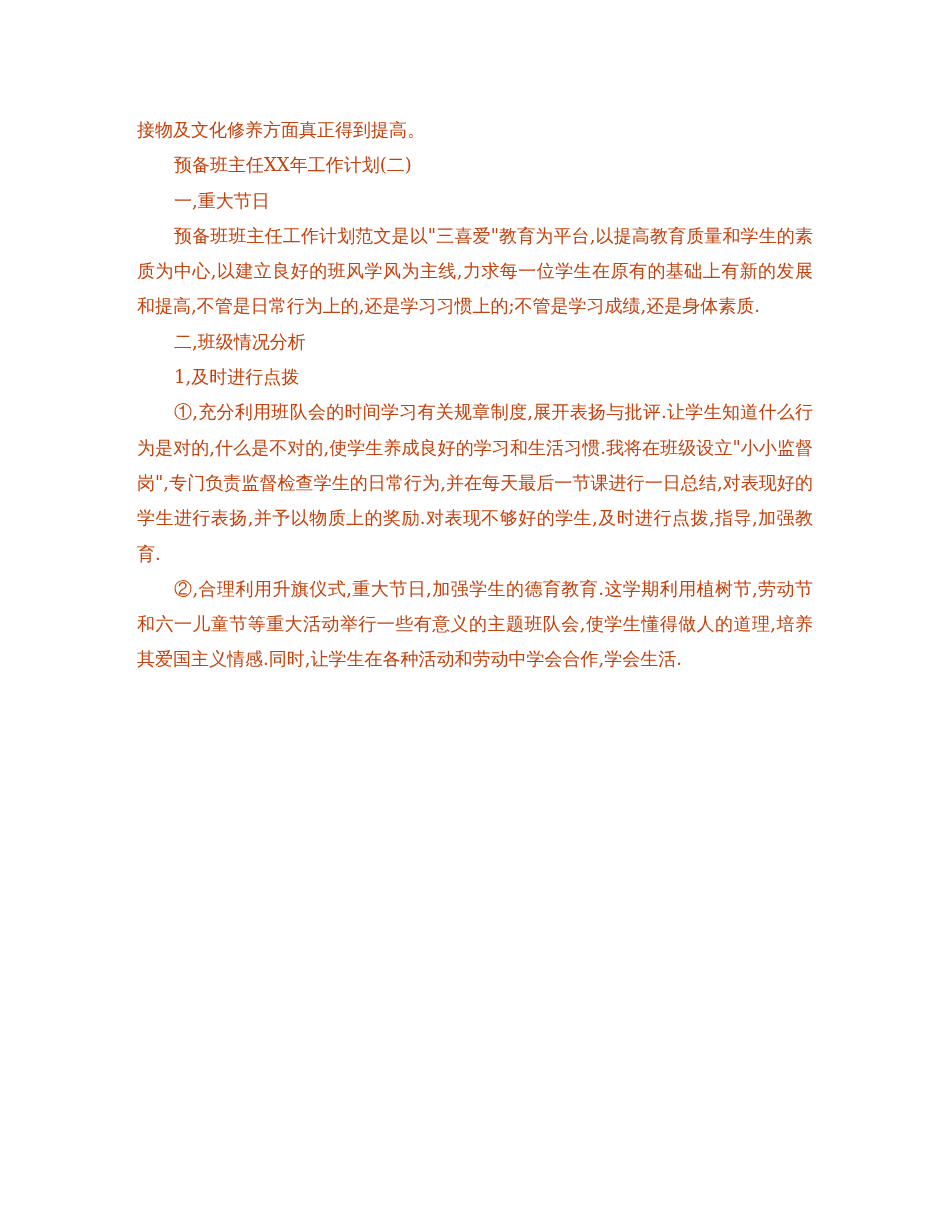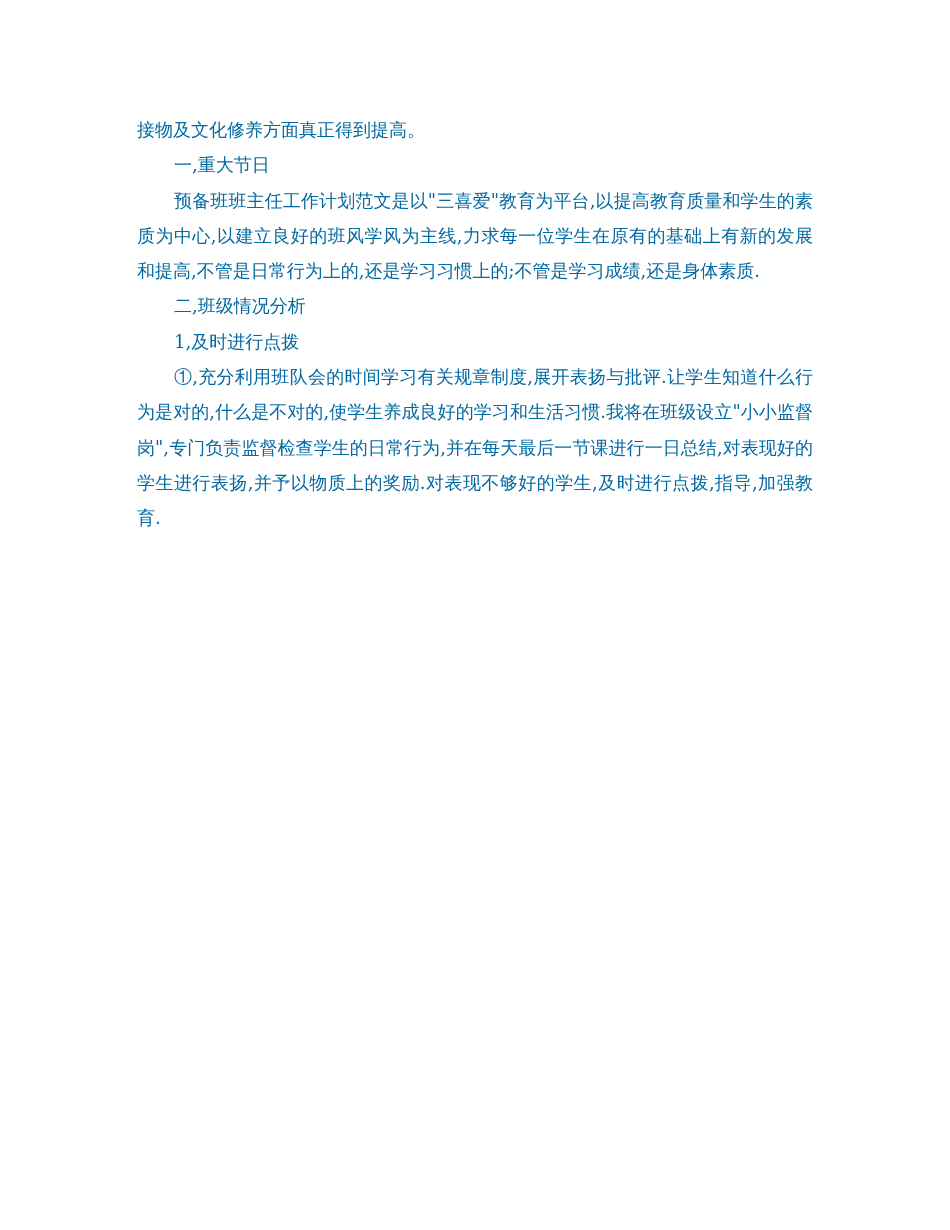--- a/index.html
+++ b/index.html
@@ -5,29 +5,31 @@
   html, body { margin: 0; padding: 0; background: #ffffff; }
   body { width: 950px; height: 1230px; position: relative; overflow: hidden; }
   .page {
     position: absolute;
     left: 137px;
     top: 112px;
     width: 676px;
     font-family: "DejaVu Serif", "Liberation Serif", serif;
     font-size: 18px;
     line-height: 35.3px;
-    color: #0369a1;
+    color: #c2410c;
     text-align: justify;
   }
   .page p { margin: 0; padding: 0; }
   .indent { text-indent: 37px; }
 </style>
 </head>
 <body>
 
 <div class="page">
   <p>接物及文化修养方面真正得到提高。</p>
+  <p class="indent">预备班主任XX年工作计划(二)</p>
   <p class="indent">一,重大节日</p>
   <p class="indent">预备班班主任工作计划范文是以"三喜爱"教育为平台,以提高教育质量和学生的素质为中心,以建立良好的班风学风为主线,力求每一位学生在原有的基础上有新的发展和提高,不管是日常行为上的,还是学习习惯上的;不管是学习成绩,还是身体素质.</p>
   <p class="indent">二,班级情况分析</p>
   <p class="indent">1,及时进行点拨</p>
   <p class="indent">①,充分利用班队会的时间学习有关规章制度,展开表扬与批评.让学生知道什么行为是对的,什么是不对的,使学生养成良好的学习和生活习惯.我将在班级设立"小小监督岗",专门负责监督检查学生的日常行为,并在每天最后一节课进行一日总结,对表现好的学生进行表扬,并予以物质上的奖励.对表现不够好的学生,及时进行点拨,指导,加强教育.</p>
+  <p class="indent">②,合理利用升旗仪式,重大节日,加强学生的德育教育.这学期利用植树节,劳动节和六一儿童节等重大活动举行一些有意义的主题班队会,使学生懂得做人的道理,培养其爱国主义情感.同时,让学生在各种活动和劳动中学会合作,学会生活.</p>
 </div>
 
 </body></html>

